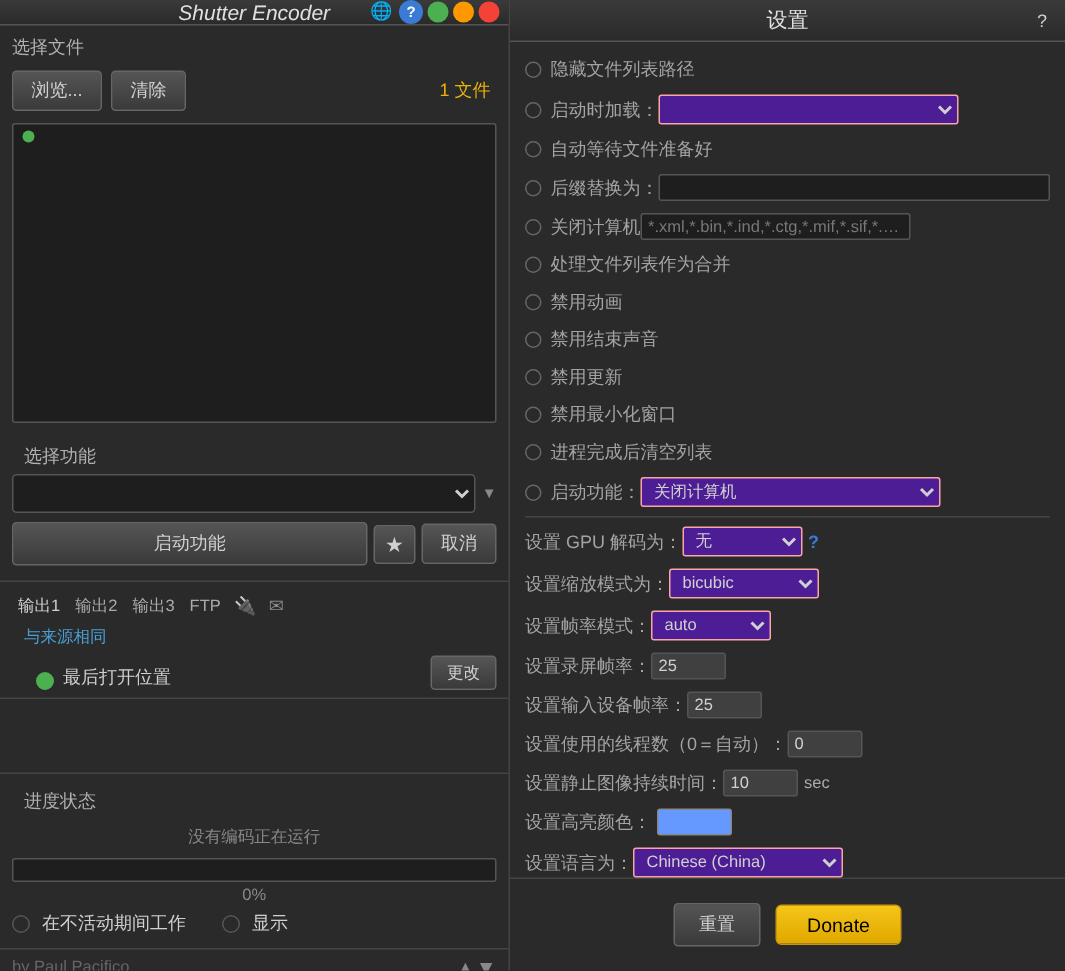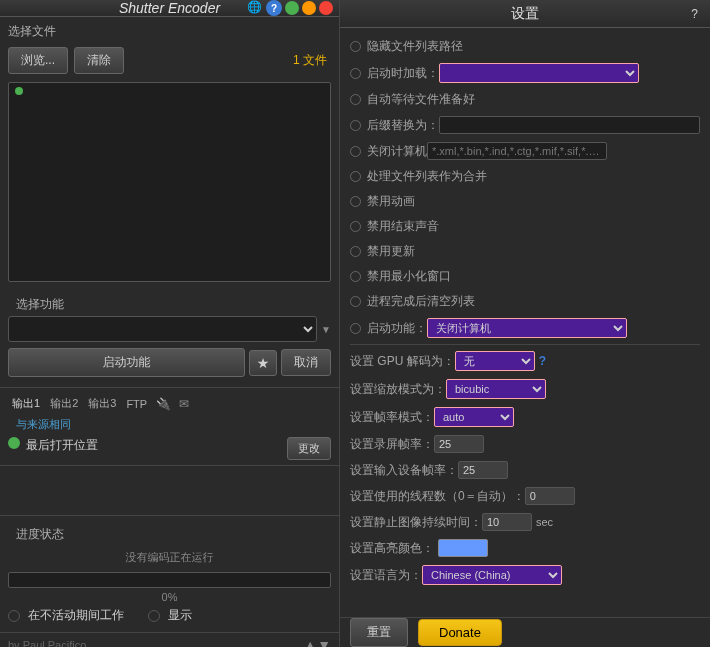--- a/index.html
+++ b/index.html
@@ -215,23 +215,24 @@
 
     .source-link {
       color: #4a9fd4;
       font-size: 11px;
       padding: 2px 8px;
       cursor: pointer;
     }
 
     .last-position-row {
       display: flex;
-      align-items: flex-start;
+      align-items: flex-end;
       padding: 3px 8px;
       gap: 6px;
+      margin-left: 16px;
     }
 
     .radio-btn {
       width: 12px;
       height: 12px;
       border-radius: 50%;
       border: 2px solid #4caf50;
       background: #4caf50;
       flex-shrink: 0;
     }
@@ -422,22 +423,22 @@
       height: 18px;
       background: #6699ff;
       border: 1px solid #888;
       border-radius: 2px;
       margin-left: 4px;
     }
 
     .footer-bar {
       display: flex;
       align-items: center;
-      justify-content: flex-start;
-      padding: 0 10px;
+      justify-content: center;
+      padding: 16px 10px;
       gap: 10px;
       border-top: 1px solid #444;
     }
 
     .reset-btn {
       background: linear-gradient(to bottom, #555, #3a3a3a);
       color: #d0d0d0;
       border: 1px solid #666;
       border-radius: 3px;
       padding: 5px 16px;

